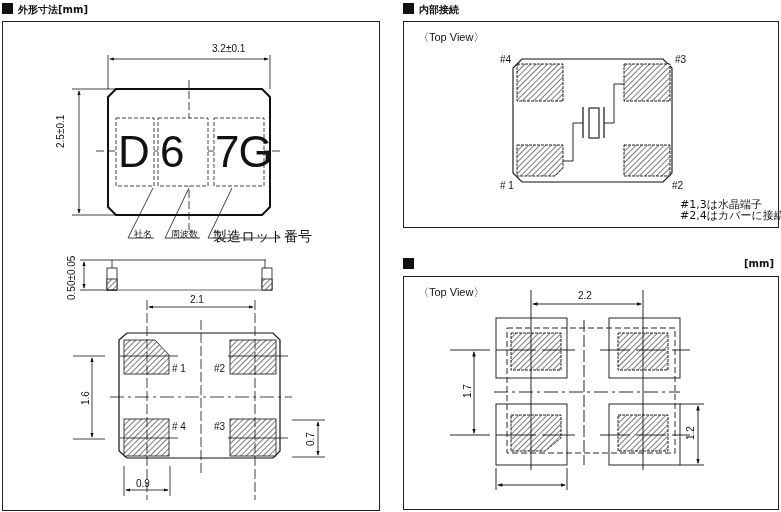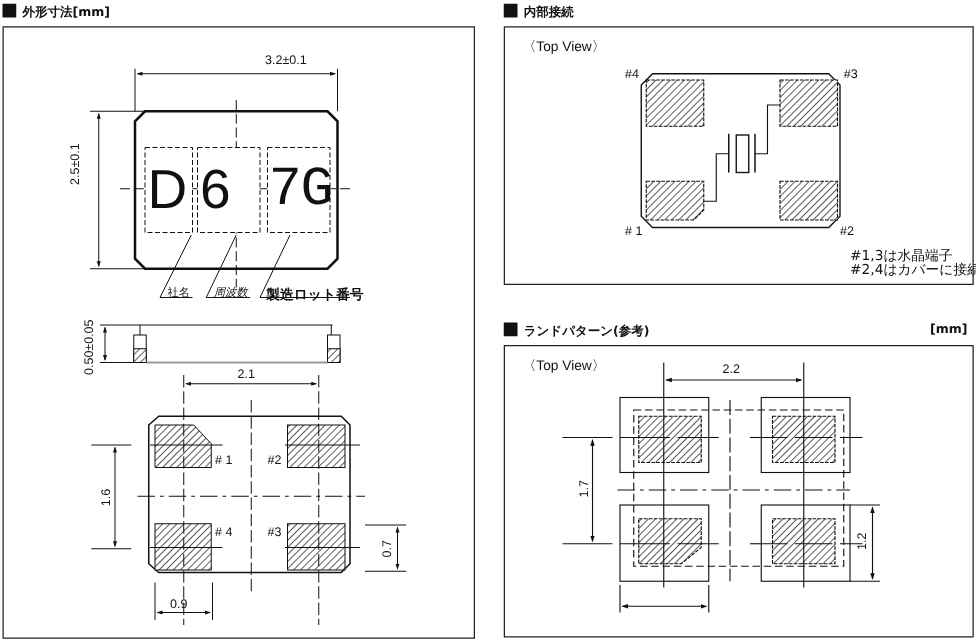--- a/index.html
+++ b/index.html
@@ -144,44 +144,44 @@
     <line x1="496" y1="468" x2="496" y2="490"></line>
     <line x1="567" y1="468" x2="567" y2="490"></line>
     <line x1="498" y1="485" x2="565" y2="485" marker-start="url(#arr)" marker-end="url(#arr)"></line>
   </g>
 </svg>
 
 <div class="lbl" style="left:172px;top:43px;margin-left:40px;">3.2±0.1</div>
 <div class="lbl" style="left:55px;top:148px;transform:rotate(-90deg);transform-origin:left top;">2.5±0.1</div>
 <div class="lbl" style="left:118px;top:118px;font-size:44px;line-height:68px;font-family:'Liberation Sans',sans-serif;">D</div>
 <div class="lbl" style="left:160px;top:118px;font-size:44px;line-height:68px;font-family:'Liberation Sans',sans-serif;letter-spacing:-1px;">6</div>
-<div class="lbl" style="left:215px;top:118px;font-size:44px;line-height:68px;font-family:Liberation Mono, monospace;letter-spacing:-1px;">7G</div>
+<div class="lbl" style="left:215px;top:118px;font-size:44px;line-height:68px;font-family:Liberation Sans, sans-serif;letter-spacing:-1px;">7G</div>
 <div class="lbl" style="left:134px;top:228px;font-size:9px;">社名</div>
-<div class="lbl" style="left:171px;top:228px;font-size:9px;font-style:italic;">周波数</div>
-<div class="lbl" style="left:213px;top:228px;font-size:11px;font-weight:bold;">製造ロット番号</div>
+<div class="lbl" style="left:171px;top:228px;font-size:9px;">周波数</div>
+<div class="lbl" style="left:213px;top:228px;font-size:14px;">製造ロット番号</div>
 <div class="lbl" style="left:66px;top:300px;transform:rotate(-90deg);transform-origin:left top;">0.50±0.05</div>
 <div class="lbl" style="left:190px;top:294px;">2.1</div>
 <div class="lbl" style="left:80px;top:405px;transform:rotate(-90deg);transform-origin:left top;">1.6</div>
 <div class="lbl" style="left:136px;top:478px;">0.9</div>
 <div class="lbl" style="left:305px;top:446px;transform:rotate(-90deg);transform-origin:left top;">0.7</div>
 <div class="lbl" style="left:172px;top:363px;"># 1</div>
 <div class="lbl" style="left:214px;top:363px;">#2</div>
 <div class="lbl" style="left:214px;top:421px;">#3</div>
 <div class="lbl" style="left:172px;top:421px;"># 4</div>
 
 <div class="title" style="left:403px;top:3px;"><span class="sq"></span><span>内部接続</span></div>
 <div class="panel" style="left:403px;top:21px;width:376px;height:207px;"></div>
 <div class="topview" style="left:418px;top:30px;">〈Top View〉</div>
 <div class="lbl" style="left:500px;top:54px;">#4</div>
 <div class="lbl" style="left:675px;top:54px;">#3</div>
 <div class="lbl" style="left:500px;top:180px;"># 1</div>
 <div class="lbl" style="left:672px;top:180px;">#2</div>
 <div class="note" style="left:680px;top:199px;">#1,3は水晶端子</div>
 <div class="note" style="left:680px;top:210px;">#2,4はカバーに接続</div>
 
-<div class="title" style="left:403px;top:258px;"><span class="sq"></span><span>ランドパターン(参考)</span></div>
+<div class="title" style="left:403px;top:258px;"><span class="sq"></span></div>
 <div class="title" style="left:744px;top:258px;">[mm]</div>
 <div class="panel" style="left:403px;top:276px;width:376px;height:234px;"></div>
 <div class="topview" style="left:418px;top:285px;">〈Top View〉</div>
 <div class="lbl" style="left:578px;top:290px;">2.2</div>
 <div class="lbl" style="left:462px;top:398px;transform:rotate(-90deg);transform-origin:left top;">1.7</div>
 <div class="lbl" style="left:524px;top:472px;margin-top:44px;">1.4</div>
 <div class="lbl" style="left:685px;top:440px;transform:rotate(-90deg);transform-origin:left top;">1.2</div>
 
 </body></html>

